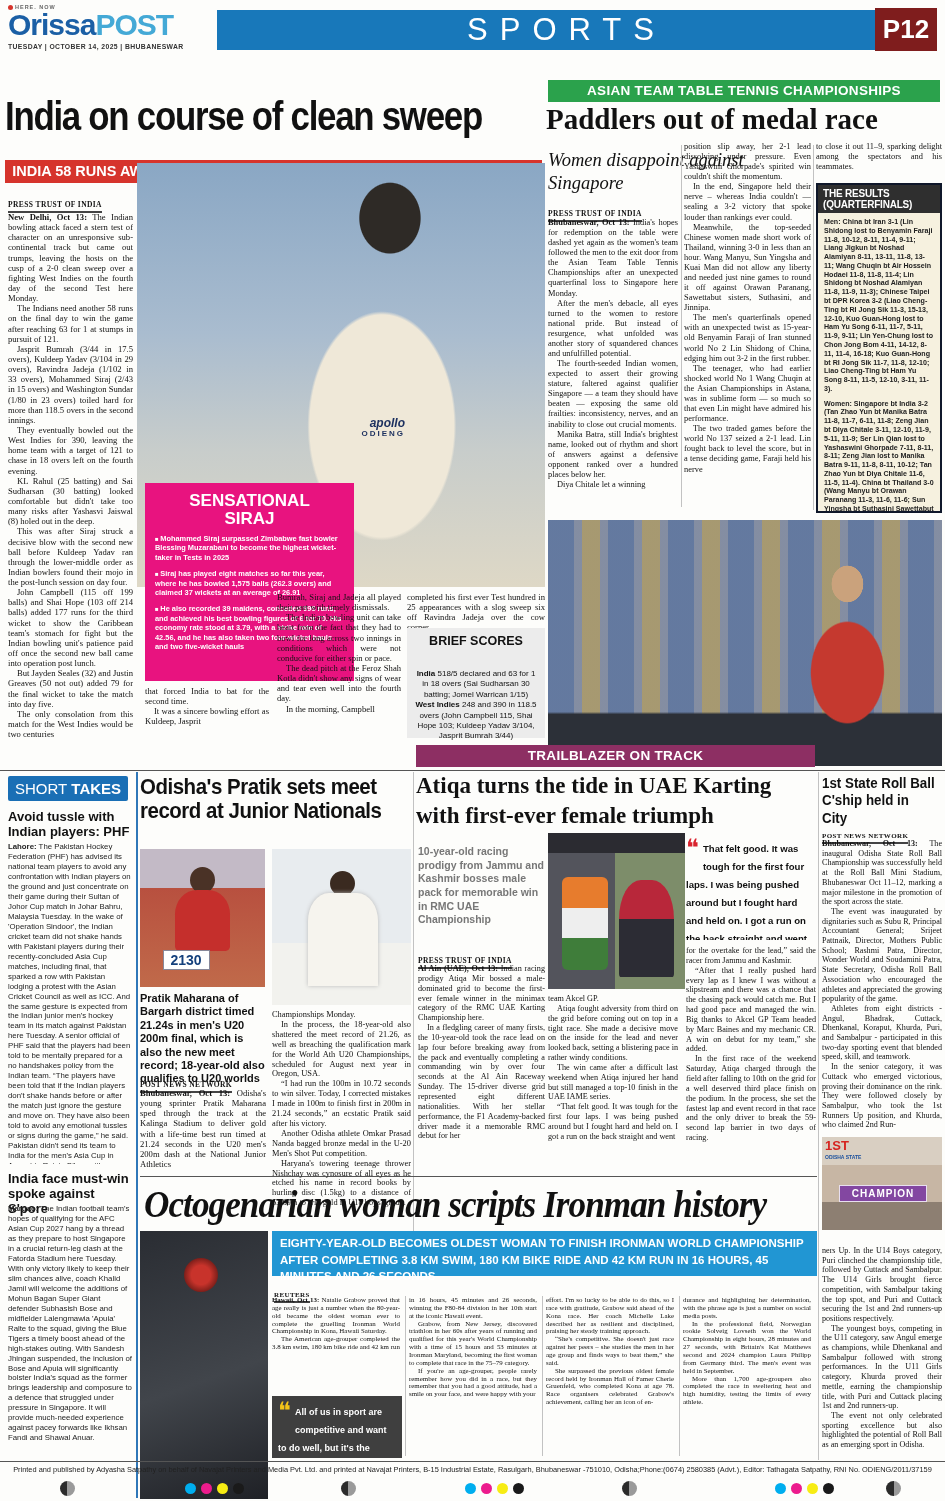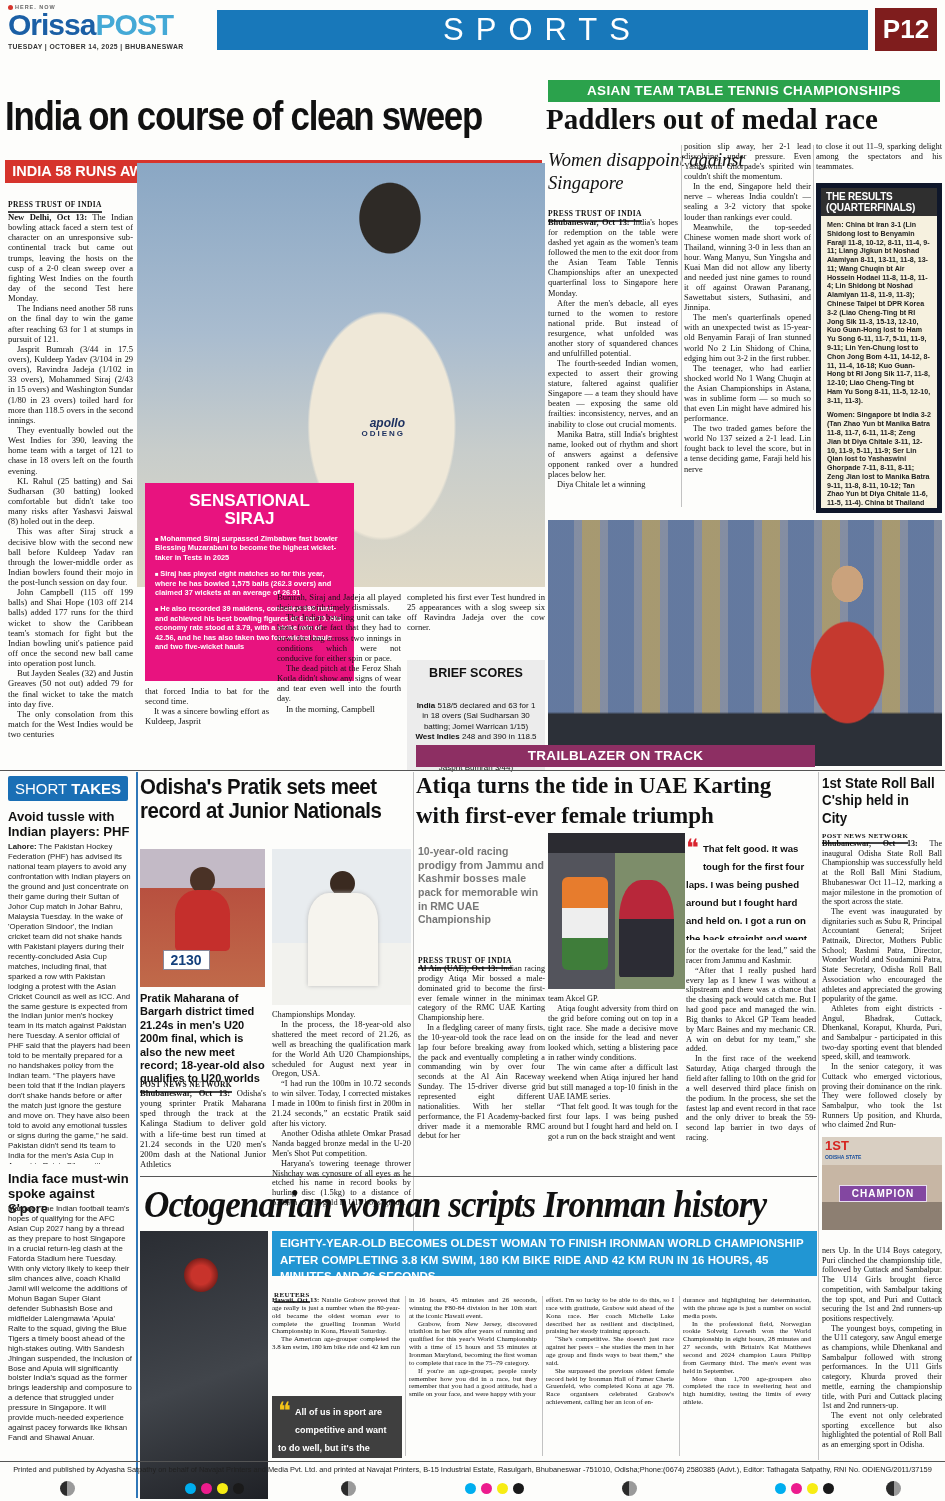--- a/index.html
+++ b/index.html
@@ -43,21 +43,21 @@
   #siraj-box .b p:before{content:"■ ";font-size:6px;}
   #brief-box{background:#ececec;text-align:center;padding:6px 8px;}
   #brief-box .t{font-weight:bold;font-size:12.5px;}
   #brief-box .bd{font-size:8px;line-height:1.3;margin-top:21px;}
   #brief-box p{margin:0;}
   
   #tt-strap{background:#2ba24c;color:#fff;font-weight:bold;font-size:13.5px;text-align:center;line-height:22px;letter-spacing:.3px;}
   #tt-headline{font-weight:bold;font-size:29px;white-space:nowrap;}
   #tt-subhead{font-style:italic;font-size:18.5px;line-height:1.25;}
   .ttcol{font-size:8.4px;line-height:1.2;}
-  #results-box{background:#f6f1df;border:5px solid #0f172a;}
+  #results-box{background:#f6f1df;border:2px solid #0f172a;}
   #results-box .hd{background:#2f2f2f;color:#fff;font-weight:bold;font-size:10px;padding:3px 5px;letter-spacing:-.2px;}
   #results-box .bd{padding:5px 6px;font-size:7.1px;line-height:1.24;font-weight:bold;color:#222;}
   #results-box .bd p{margin:0 0 6px 0;}
   #tt-photo{background:
      radial-gradient(ellipse 62px 86px at 76% 62%,#c5392f 58%,rgba(0,0,0,0) 60%),
      radial-gradient(ellipse 26px 30px at 76% 26%,#caa27c 60%,rgba(0,0,0,0) 62%),
      linear-gradient(rgba(0,0,0,0) 78%,#2c3038 79%),
      linear-gradient(rgba(125,135,155,.45),rgba(125,135,155,.45)),
      repeating-linear-gradient(90deg,#4f6ea3 0 26px,#8a93a8 26px 34px,#c9a84e 34px 52px,#8a93a8 52px 60px);}
   
@@ -116,21 +116,21 @@
 </head>
 <body>
 
 <div id="page">
 
   <div class="abs" style="left:8px;top:4px;width:230px;">
     <div id="tagline" class="sans"><span class="dot"></span><span>HERE. NOW</span></div>
     <div id="brand" class="sans"><span class="o">Orissa</span><span class="p">POST</span></div>
     <div id="dateline" class="sans">TUESDAY | OCTOBER 14, 2025 | BHUBANESWAR</div>
   </div>
-  <div id="sports-bar" class="abs sans" style="left:217px;top:10px;width:651px;height:40px;">SPORTS</div>
+  <div id="sports-bar" class="abs sans" style="left:217px;top:10px;width:651px;height:40px;padding-left:24px;">SPORTS</div>
   <div id="p12" class="abs sans" style="left:875px;top:8px;width:62px;height:43px;">P12</div>
 
   <div id="cricket-headline" class="abs sans" style="left:5px;top:76px;width:540px;height:82px;"><span>India on course of clean sweep</span></div>
   <div id="cricket-strap" class="abs sans" style="left:5px;top:160px;width:537px;height:23px;">INDIA 58 RUNS AWAY FROM VICTORY IN 2ND TEST AGAINST WEST INDIES</div>
   <div class="abs" style="left:8px;top:193px;"><span class="byline">PRESS TRUST OF INDIA</span></div>
 
   <div class="abs jtext serifcol" style="left:8px;top:212px;width:125px;height:556px;">
     <p class="lp"><strong>New Delhi, Oct 13:</strong><span> The Indian bowling attack faced a stern test of character on an unresponsive sub-continental track but came out trumps, leaving the hosts on the cusp of a 2-0 clean sweep over a fighting West Indies on the fourth day of the second Test here Monday.</span></p>
     <div class="grafs indent-all">
         <p>The Indians need another 58 runs on the final day to win the game after reaching 63 for 1 at stumps in pursuit of 121.</p>
@@ -173,21 +173,21 @@
         <p>The dead pitch at the Feroz Shah Kotla didn't show any signs of wear and tear even well into the fourth day.</p>
         <p>In the morning, Campbell</p>
       </div>
   </div>
   <div class="abs jtext serifcol" style="left:407px;top:592px;width:138px;height:50px;">
     <div class="grafs cont">
         <p>completed his first ever Test hundred in 25 appearances with a slog sweep six off Ravindra Jadeja over the cow corner.</p>
       </div>
   </div>
 
-  <div id="brief-box" class="abs sans" style="left:407px;top:660px;width:138px;height:110px;box-sizing:border-box;">
+  <div id="brief-box" class="abs sans" style="left:407px;top:628px;width:138px;height:110px;box-sizing:border-box;">
     <div class="t">BRIEF SCORES</div>
     <div class="bd">
       <p><strong>India</strong><span> 518/5 declared and 63 for 1 in 18 overs (Sai Sudharsan 30 batting; Jomel Warrican 1/15)</span>
       <strong>West Indies</strong><span> 248 and 390 in 118.5 overs (John Campbell 115, Shai Hope 103; Kuldeep Yadav 3/104, Jasprit Bumrah 3/44)</span></p>
     </div>
   </div>
 
   <div id="tt-headline" class="abs" style="left:546px;top:103px;width:396px;height:40px;">Paddlers out of medal race</div>
   <div id="tt-strap" class="abs sans" style="left:548px;top:80px;width:392px;height:22px;">ASIAN TEAM TABLE TENNIS CHAMPIONSHIPS</div>
   <div id="tt-subhead" class="abs" style="left:548px;top:149px;width:205px;height:52px;">Women disappoint against Singapore</div>
@@ -282,21 +282,21 @@
       </div>
   </div>
   <div id="aq-photo" class="abs photo" style="left:548px;top:833px;width:137px;height:156px;">
     <div class="band"></div>
     <div class="flag"></div>
     <div class="suit"></div>
   </div>
   <div class="abs jtext aqcol" style="left:548px;top:994px;width:130px;height:180px;">
     <div class="grafs cont">
         <p>team Akcel GP.</p>
-        <p>Atiqa fought adversity from third on the grid before coming out on top in a tight race. She made a decisive move on the inside for the lead and never looked which, setting a blistering pace in rather windy conditions.</p>
+        <p>Atiqa fought adversity from third on the grid before coming out on top in a tight race. She made a decisive move on the inside for the lead and never looked back, setting a blistering pace in rather windy conditions.</p>
         <p>The win came after a difficult last weekend when Atiqa injured her hand but still managed a top-10 finish in the UAE IAME series.</p>
         <p>“That felt good. It was tough for the first four laps. I was being pushed around but I fought hard and held on. I got a run on the back straight and went</p>
       </div>
   </div>
   <div class="abs pullq" style="left:686px;top:838px;width:130px;height:102px;overflow:hidden;">
     <span class="glyph" style="color:#d9232e;">❝</span>
     <span class="qt">That felt good. It was tough for the first four laps. I was being pushed around but I fought hard and held on. I got a run on the back straight and went for the overtake for the lead</span>
     
   </div>
   <div class="abs jtext aqcol" style="left:686px;top:946px;width:130px;height:228px;">

